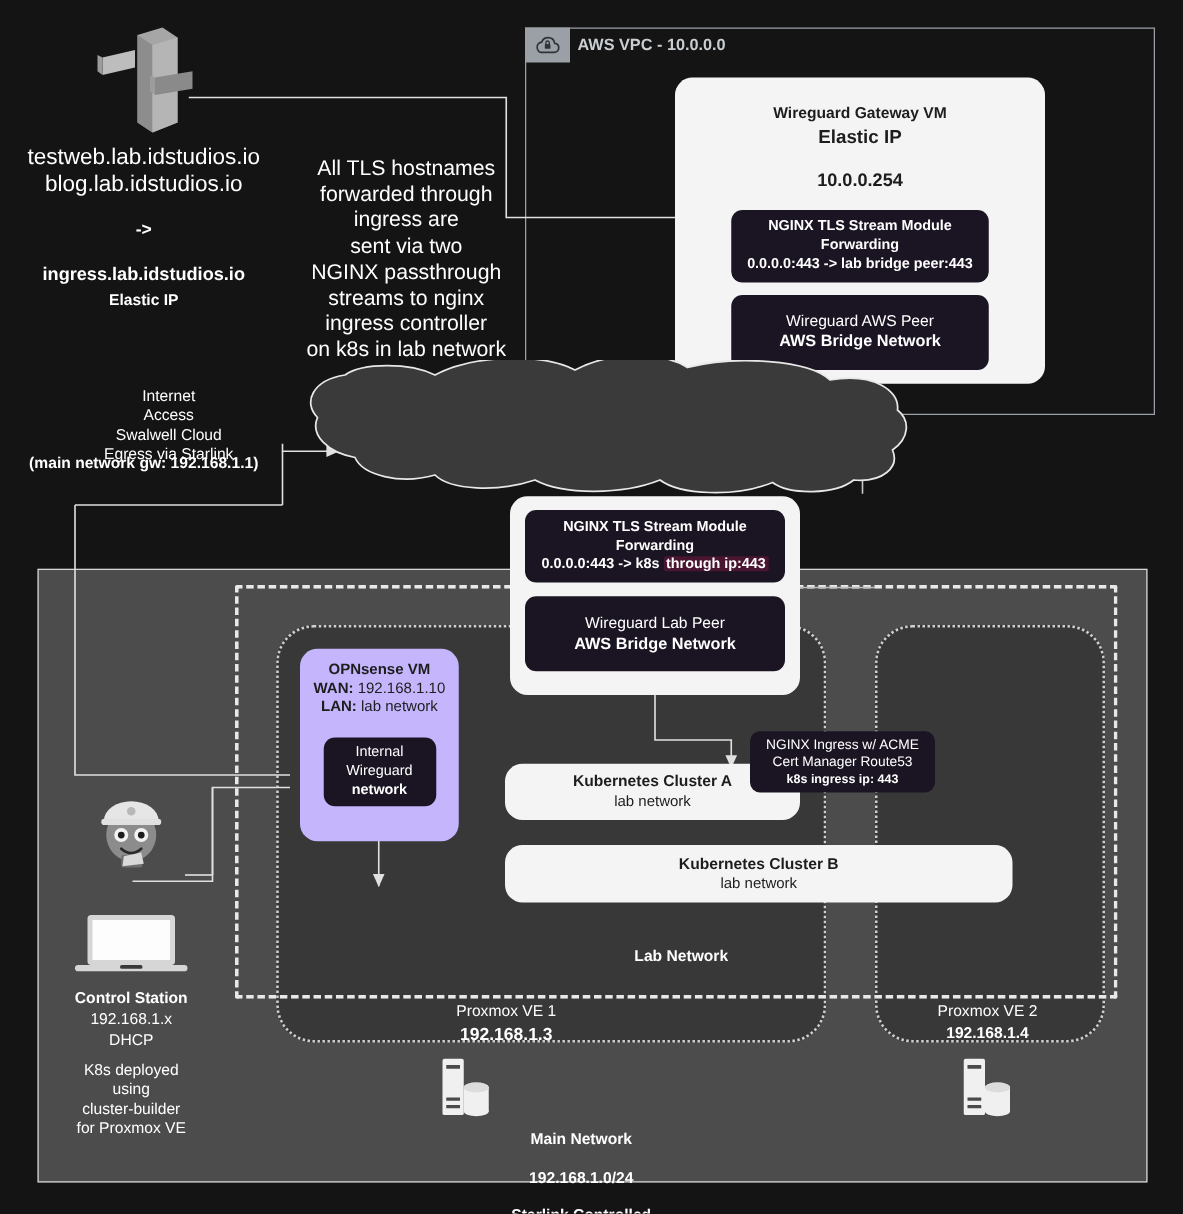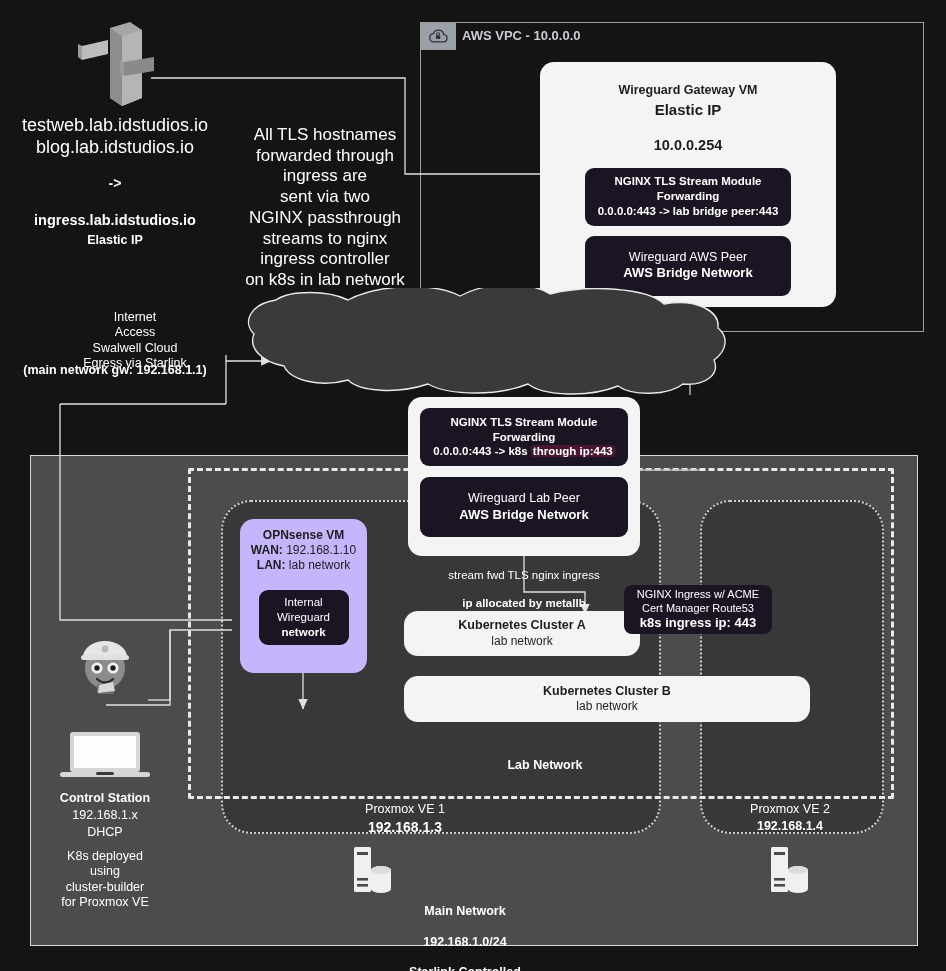--- a/index.html
+++ b/index.html
@@ -203,25 +203,20 @@
       <div class="b" style="font-size:11.5px;">NGINX TLS Stream Module</div>
       <div class="b" style="font-size:11.5px;">Forwarding</div>
       <div class="b" style="font-size:11.5px;"><span>0.0.0.0:443 -&gt; k8s </span><span class="hl">through ip:443</span></div>
     </div>
     <div class="darkcard" style="width:208px;height:60px;margin-top:11px;">
       <div style="font-size:12.5px;">Wireguard Lab Peer</div>
       <div class="b" style="font-size:13px;">AWS Bridge Network</div>
     </div>
   </div>
 
-  <div class="abs txt" style="left:408px;top:554px;width:232px;font-size:11.5px;">
-    <div>stream fwd TLS nginx ingress</div>
-    <div class="b">ip allocated by metallb</div>
-    <div class="b">on lab network</div>
-  </div>
 
   <div class="abs whitecard" style="left:240px;top:519px;width:127px;height:145px;justify-content:flex-start;padding-top:9px;background:#c4b5fd;">
     <div class="b" style="font-size:12px;">OPNsense VM</div>
     <div style="font-size:12px;"><span class="b">WAN:</span><span> 192.168.1.10</span></div>
     <div style="font-size:12px;"><span class="b">LAN:</span><span> lab network</span></div>
     <div class="darkcard" style="width:90px;height:55px;margin-top:17px;">
       <div style="font-size:11.5px;">Internal</div>
       <div style="font-size:11.5px;">Wireguard</div>
       <div class="b" style="font-size:11.5px;">network</div>
     </div>
@@ -231,24 +226,24 @@
   <div class="abs whitecard" style="left:404px;top:611px;width:236px;height:45px;">
     <div class="b" style="font-size:12.5px;">Kubernetes Cluster A</div>
     <div style="font-size:12px;">lab network</div>
   </div>
 
   <div class="abs whitecard" style="left:404px;top:676px;width:406px;height:46px;">
     <div class="b" style="font-size:12.5px;">Kubernetes Cluster B</div>
     <div style="font-size:12px;">lab network</div>
   </div>
 
-  <div class="abs darkcard" style="left:600px;top:585px;width:148px;height:49px;border-radius:8px;margin-left:24px;">
+  <div class="abs darkcard" style="left:600px;top:585px;width:148px;height:49px;border-radius:8px;">
     <div style="font-size:11px;">NGINX Ingress w/ ACME</div>
     <div style="font-size:11px;">Cert Manager Route53</div>
-    <div class="b" style="font-size:13px;">k8s ingress ip: 443</div>
+    <div class="b" style="font-size:10px;">k8s ingress ip: 443</div>
   </div>
 
   <div class="abs" style="left:72px;top:640px;width:66px;height:58px;">
     <svg width="66" height="58" viewBox="0 0 66 58">
       <ellipse cx="33" cy="28" rx="20" ry="21" fill="#8c8c8c"></ellipse>
       <path d="M11,17 a22,16 0 0 1 44,0 z" fill="#e6e6e6"></path>
       <rect x="9" y="15" width="48" height="5" rx="2.5" fill="#e0e0e0"></rect>
       <circle cx="33" cy="9" r="3.4" fill="#b8b8b8"></circle>
       <circle cx="25" cy="28" r="5.6" fill="#f2f2f2"></circle>
         <circle cx="25" cy="28" r="2.7" fill="#1d1d1d"></circle>

